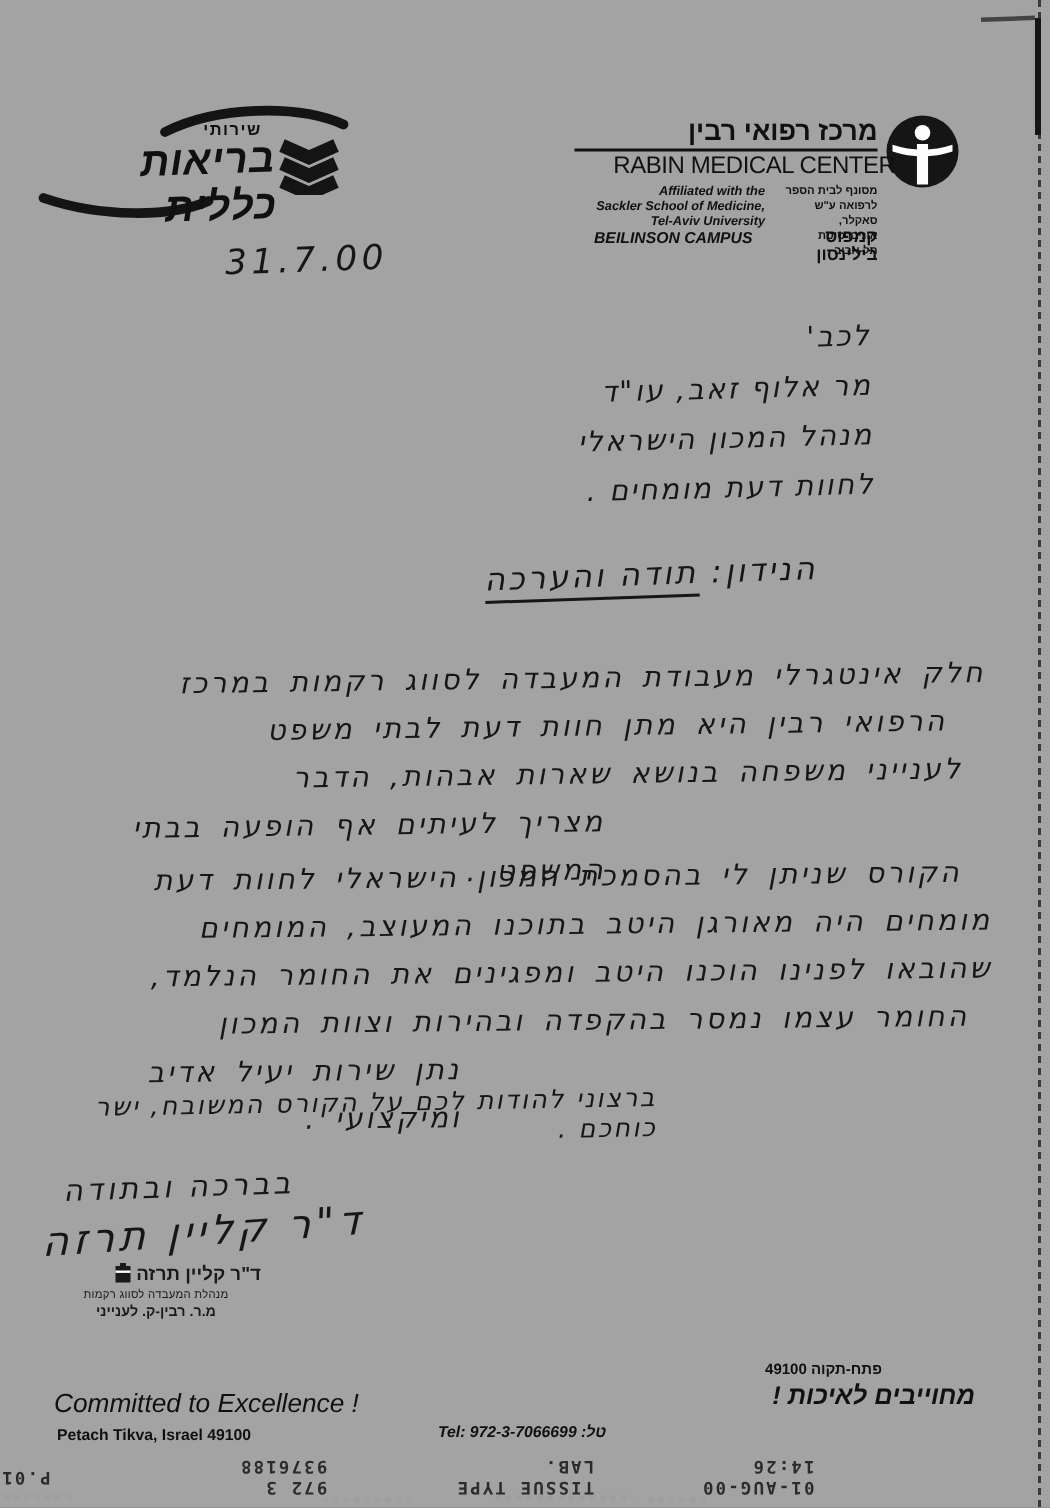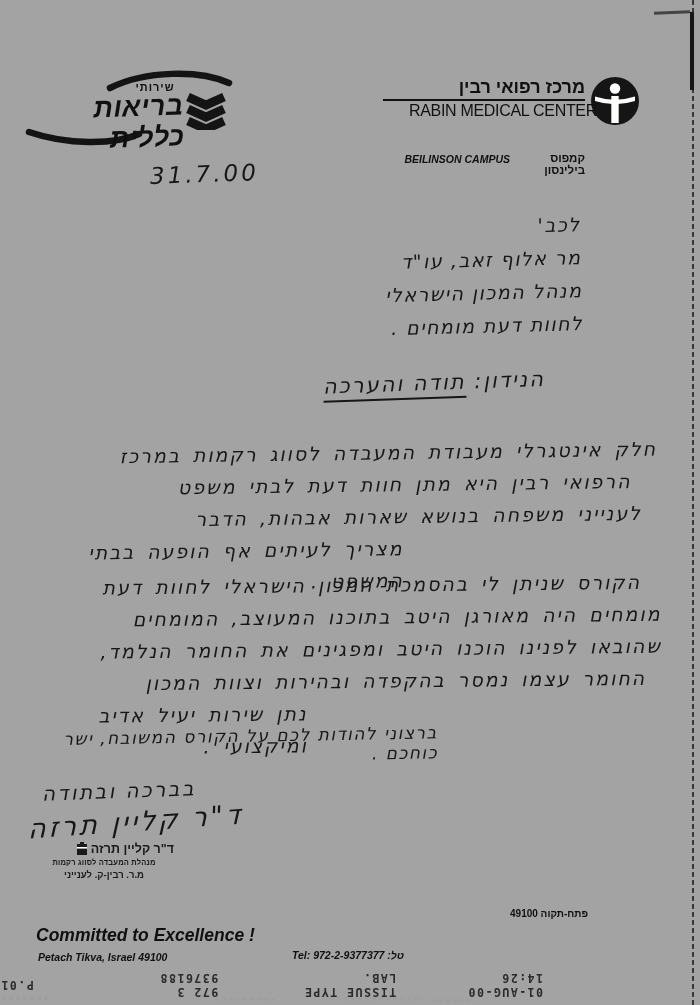--- a/index.html
+++ b/index.html
@@ -23,46 +23,46 @@
   .clalit-main{left:28px;top:93px;width:156px;font-weight:bold;font-style:italic;font-size:27px;
     letter-spacing:0.5px;text-align:right;transform:rotate(-2deg);}
 
   
   .rmc-title-he{left:420px;top:77px;width:165px;text-align:right;font-weight:bold;font-size:18px;}
   .rmc-underline{left:383px;top:99px;width:202px;height:2px;background:#111;}
   .rmc-title-en{left:393px;top:102px;width:192px;text-align:right;font-weight:normal;font-size:16px;letter-spacing:-0.3px;margin-left:12px;}
   .rmc-affil-en{left:386px;top:122px;width:124px;text-align:right;font-weight:bold;font-style:italic;
     font-size:8.5px;line-height:10px;}
   .rmc-affil-he{left:518px;top:122px;width:67px;text-align:right;font-weight:bold;font-size:7.5px;line-height:10px;}
-  .rmc-campus-en{left:396px;top:153px;width:114px;text-align:right;font-weight:bold;font-style:italic;font-size:10.5px;}
+  .rmc-campus-en{left:396px;top:153px;width:114px;font-weight:bold;font-style:italic;font-size:10.5px;}
   .rmc-campus-he{left:513px;top:152px;width:72px;text-align:right;font-weight:bold;font-size:11.5px;}
 
   
   .date{left:150px;top:161px;font-size:23px;letter-spacing:3px;transform:rotate(-2deg);}
   .recipient{left:358px;top:211px;width:224px;text-align:right;font-size:19px;line-height:33px;
     letter-spacing:1.5px;transform:rotate(-1.5deg);}
   .subject{left:253px;top:372px;width:292px;text-align:right;font-size:21px;letter-spacing:2px;transform:rotate(-2deg);}
   .subject u{ text-decoration:none;border-bottom:2.5px solid #161616;padding-bottom:2px;}
   .bodytxt{font-size:19px;line-height:32px;letter-spacing:2px;word-spacing:4px;}
   .body1{left:30px;top:437px;width:628px;text-align:right;transform:rotate(-0.8deg);}
   .body2{left:25px;top:569px;width:637px;text-align:right;transform:rotate(-0.6deg);}
   .closing{left:20px;top:726px;width:418px;text-align:right;font-size:17px;letter-spacing:1.5px;
     transform:rotate(-1deg);}
   .signoff{left:42px;top:779px;font-size:20px;letter-spacing:2.5px;transform:rotate(-2deg);}
   .signame{left:28px;top:806px;font-size:27px;letter-spacing:3px;transform:rotate(-4deg) skewX(-6deg);}
 
   
   .stamp{left:34px;top:842px;width:140px;text-align:center;color:#1a1a1a;}
   .stamp-row1{font-weight:bold;font-size:12.5px;display:flex;align-items:center;justify-content:flex-start;gap:3px;}
-  .stamp-row2{font-weight:bold;font-size:7.5px;margin-top:2px;letter-spacing:0.2px;}
+  .stamp-row2{font-weight:normal;font-size:7.5px;margin-top:2px;letter-spacing:0.2px;}
   .stamp-row3{font-weight:bold;font-size:9.5px;margin-top:2px;}
 
   
-  .f-slogan-en{left:36px;top:925px;font-weight:bold;font-style:italic;font-size:17.5px;}
-  .f-addr-en{left:38px;top:951px;font-weight:bold;font-style:italic;font-size:10.5px;}
+  .f-slogan-en{left:36px;top:925px;font-weight:normal;font-style:italic;font-size:17.5px;}
+  .f-addr-en{left:38px;top:951px;font-weight:bold;font-size:10.5px;}
   .f-tel{left:292px;top:949px;font-weight:bold;font-style:italic;font-size:10.5px;}
   .f-slogan-he{left:478px;top:921px;width:172px;text-align:right;font-weight:bold;font-style:italic;font-size:17px;}
   .f-addr-he{left:504px;top:908px;width:90px;text-align:center;font-weight:bold;font-size:10px;}
 
   
   .fax{left:0;top:976px;width:700px;height:18px;transform:rotate(180deg);
     display:flex;align-items:center;font-size:11.5px;letter-spacing:1.5px;color:#2b2b2b;font-weight:bold;}
   .fax .dt{margin-left:157px;} .fax .sn{margin-left:24px;} .fax .nm{margin-left:47px;} .fax .pg{margin-left:78px;}
 </style>
 </head>
@@ -94,20 +94,30 @@
 
   <svg class="abs" style="left:590px;top:76px;" width="50" height="50" viewBox="0 0 50 50">
     <circle cx="25" cy="25" r="24" fill="#151515"></circle>
     <circle cx="25" cy="12.5" r="5.2" fill="#fdfdfb"></circle>
     <path d="M5 20.5 Q25 27 45 20.5 L45 25 Q25 31.5 5 25 Z" fill="#fdfdfb"></path>
     <rect x="21.3" y="20" width="7.4" height="27" fill="#fdfdfb"></rect>
   </svg>
   <div class="abs print rtl rmc-title-he">מרכז רפואי רבין</div>
   <div class="abs rmc-underline"></div>
   <div class="abs print rmc-title-en">RABIN MEDICAL CENTER</div>
+  <div class="abs print rmc-affil-en">
+    <div>Affiliated with the</div>
+    <div>Sackler School of Medicine,</div>
+    <div>Tel-Aviv University</div>
+  </div>
+  <div class="abs print rtl rmc-affil-he">
+    <div>מסונף לבית הספר</div>
+    <div>לרפואה ע"ש סאקלר,</div>
+    <div>אוניברסיטת תל-אביב</div>
+  </div>
   <div class="abs print rmc-campus-en">BEILINSON CAMPUS</div>
   <div class="abs print rtl rmc-campus-he">קמפוס בילינסון</div>
 
   <div class="abs hand date">31.7.00</div>
 
   <div class="abs hand rtl recipient">
     <div style="padding-left:42px;">לכב'</div>
     <div>מר אלוף זאב, עו"ד</div>
     <div>מנהל המכון הישראלי</div>
     <div>לחוות דעת מומחים .</div>
@@ -147,23 +157,24 @@
         <rect x="4" y="0" width="4" height="2" fill="#1a1a1a"></rect>
       </svg>
     </div>
     <div class="stamp-row2 rtl">מנהלת המעבדה לסווג רקמות</div>
     <div class="stamp-row3 rtl">מ.ר. רבין-ק. לענייני</div>
   </div>
 
   <div class="abs print f-slogan-en">Committed to Excellence !</div>
   <div class="abs print f-addr-en">Petach Tikva, Israel 49100</div>
   <div class="abs print f-tel">
-    <span>Tel: 972-2-9377377</span>
+    <span>Tel: 972-3-7066699</span>
     <span dir="rtl">טל:</span>
   </div>
+  <div class="abs print rtl f-slogan-he">מחוייבים לאיכות !</div>
   <div class="abs print rtl f-addr-he">פתח-תקוה 49100</div>
 
   <div class="abs mono fax">
     <span class="dt">01-AUG-00 14:26</span>
     <span class="sn">TISSUE TYPE LAB.</span>
     <span class="nm">972 3 9376188</span>
     <span class="pg">P.01</span>
   </div>
 
 </div>

